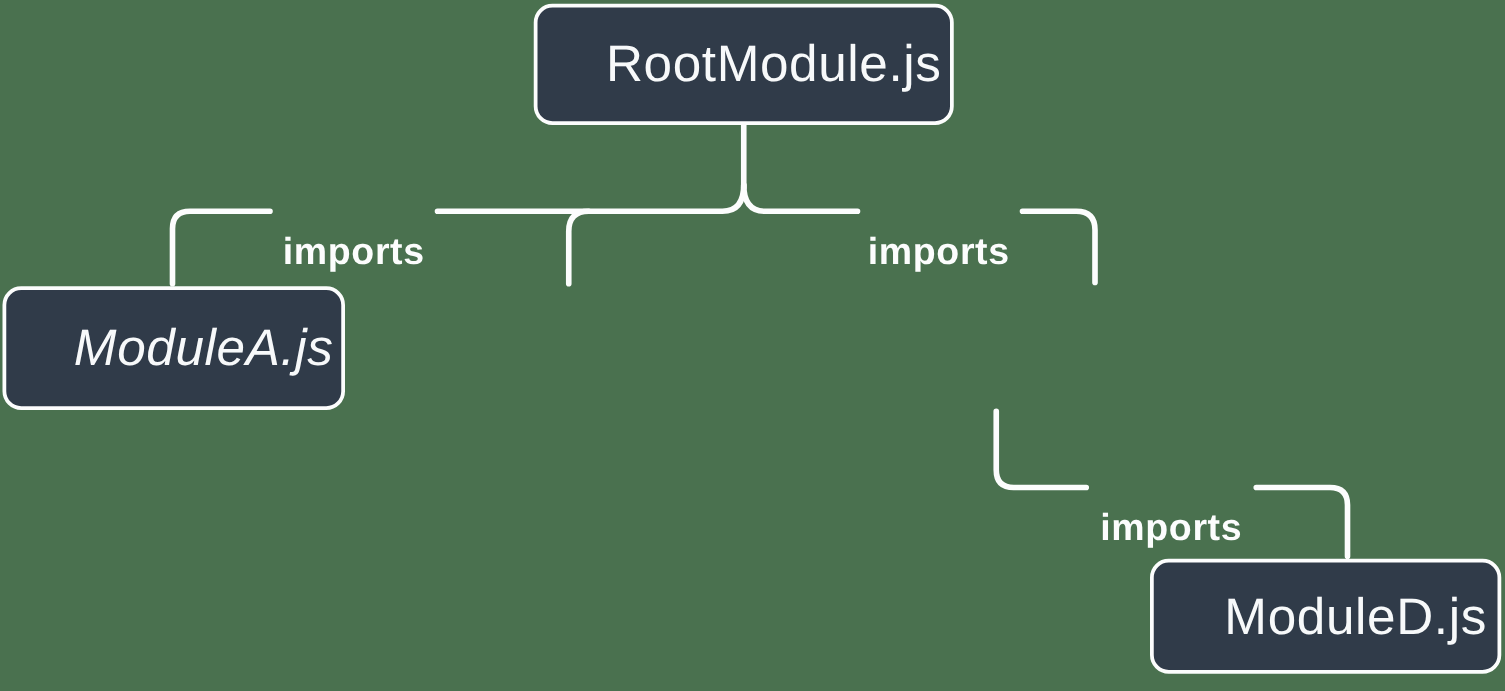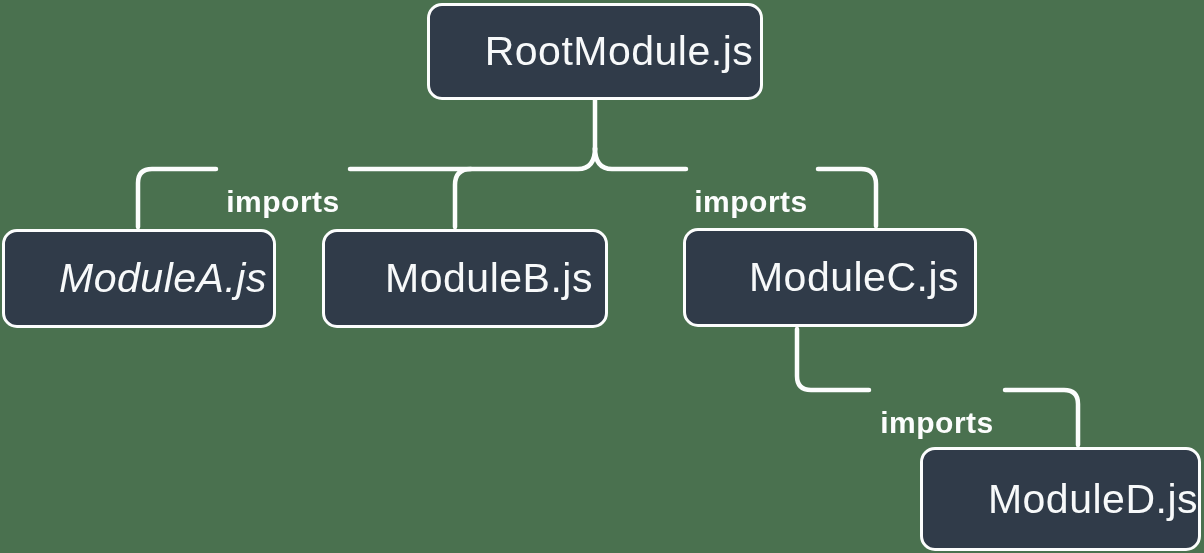--- a/index.html
+++ b/index.html
@@ -42,21 +42,21 @@
     color: var(--text);
     font-size: 41px;
     font-weight: 500;
     letter-spacing: 0.5px;
     padding-left: 48px;
   }
   .node-root    { left: 427px; top: 3px;   width: 336px; height: 97px; }
   .node-a       { left: 2px;   top: 229px; width: 274px; height: 99px; font-style: italic; }
   .node-b       { left: 322px; top: 229px; width: 286px; height: 99px; }
   .node-c       { left: 683px; top: 228px; width: 294px; height: 99px; }
-  .node-d       { left: 920px; top: 447px; width: 281px; height: 104px; justify-content: flex-end; }
+  .node-d       { left: 920px; top: 447px; width: 281px; height: 92px; }
   .edge-label {
     position: absolute;
     transform: translate(-50%, -50%);
     color: var(--line);
     font-size: 30px;
     font-weight: bold;
     letter-spacing: 0.5px;
     white-space: nowrap;
     margin-top: 33px;
   }
@@ -89,27 +89,21 @@
   </svg>
 
   <div class="node node-root">
     <span>RootModule.js</span>
   </div>
 
   <div class="node node-a">
     <span>ModuleA.js</span>
   </div>
 
-  <div class="node node-b">
-    <span>ModuleB.js</span>
-  </div>
 
-  <div class="node node-c">
-    <span>ModuleC.js</span>
-  </div>
 
   <div class="node node-d">
     <span>ModuleD.js</span>
   </div>
 
   <div class="edge-label edge-label-1">imports</div>
 
   <div class="edge-label edge-label-2">imports</div>
 
   <div class="edge-label edge-label-3">imports</div>

